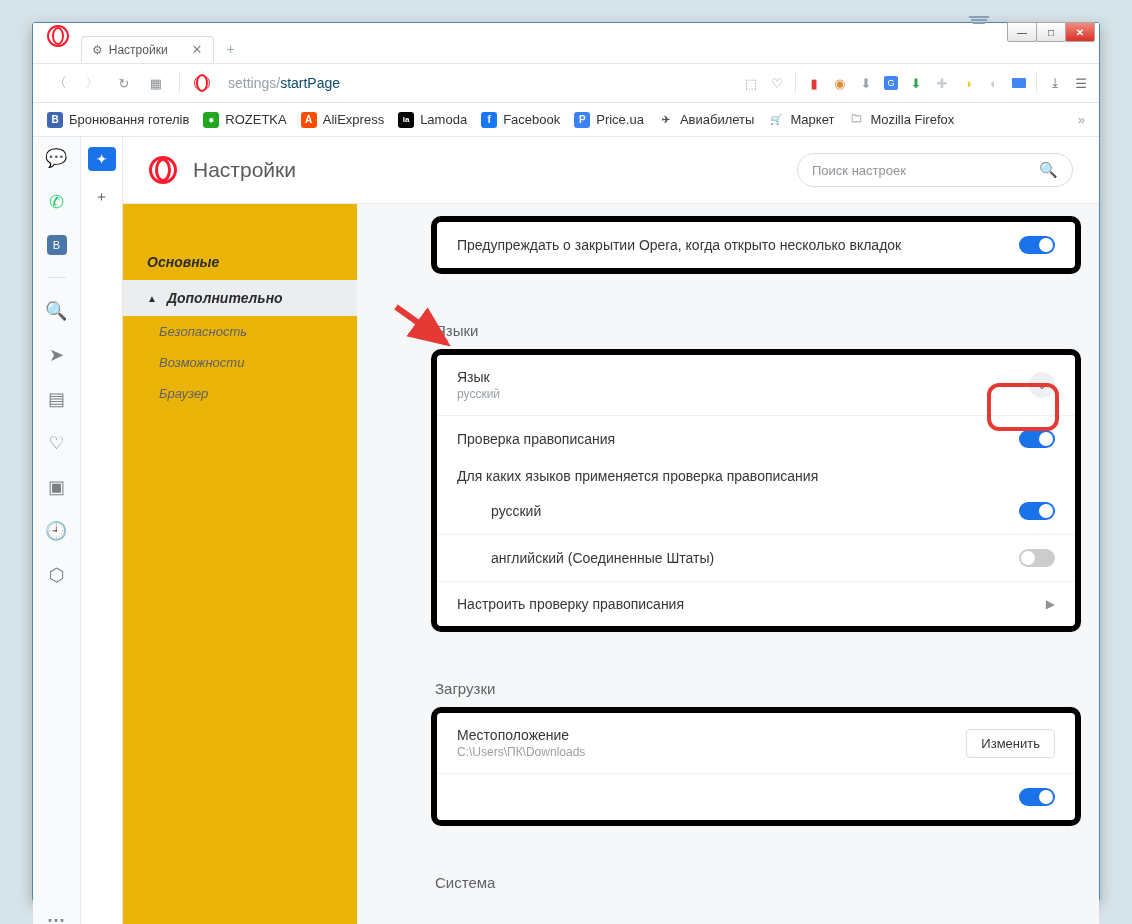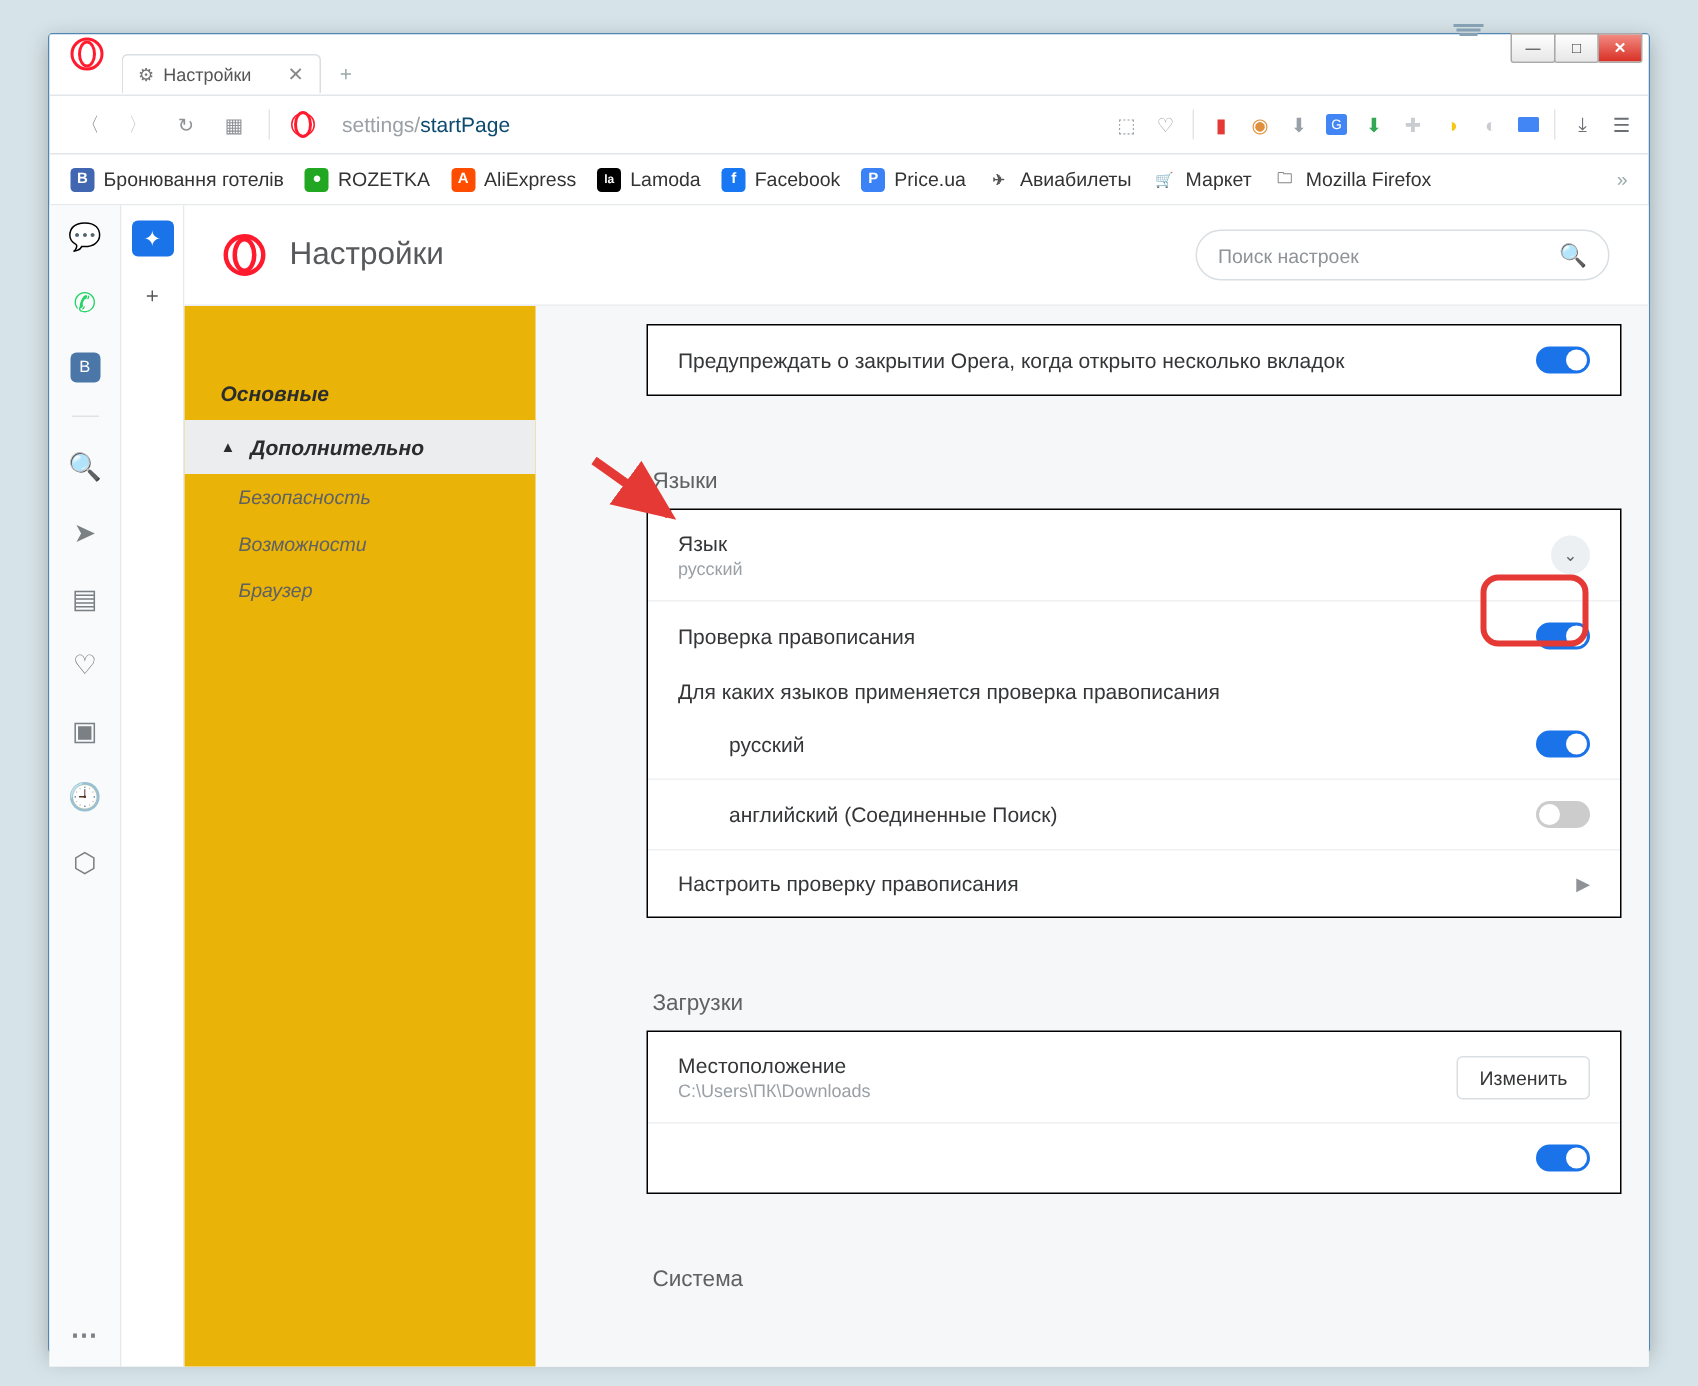--- a/index.html
+++ b/index.html
@@ -44,21 +44,21 @@
   .search .si { margin-left:auto; color:#909498; font-size:15px; }
   .page { flex:1; display:flex; background:#f6f7f8; border-top:1px solid #ebedf0; }
   .sidebar { width:234px; background:#eab308; padding:40px 0 0 0;font-style:italic; }
   .sb-item { padding:10px 24px; font-size:14px; color:#2b2c2d; }
   .sb-item.bold { font-weight:600; }
   .sb-item.active { background:#ebedef; display:flex; align-items:center; gap:10px; font-weight:600; }
   .sb-sub { padding:8px 24px 8px 36px; font-size:13px; color:#5f6163; }
   .sb-links { margin-top:32px; padding:0 24px; }
   .sb-links a { display:block; color:#0b57d0; font-size:13px; text-decoration:underline; margin-bottom:14px; }
   .main { flex:1; padding:12px 18px 40px 74px; overflow:auto; }
-  .card { background:#fff; border:1px solid #000000; border-radius:0; margin-bottom:20px; }
+  .card { background:#fff; border:6px solid #000000; border-radius:10px; margin-bottom:20px; }
   .row { display:flex; align-items:center; padding:14px 20px; font-size:14px; color:#353638; }
   .row + .row { border-top:1px solid #eef0f2; }
   .row .sub { font-size:12px; color:#9aa0a6; margin-top:2px; display:block; }
   .row.indent { padding-left:54px; }
   .toggle { margin-left:auto; width:36px; height:18px; border-radius:10px; background:#ccc; position:relative; }
   .toggle::after { content:""; position:absolute; top:2px; width:14px; height:14px; border-radius:50%; background:#fff; left:2px; transition:left .1s; }
   .toggle.on { background:#1a73e8; }
   .toggle.on::after { left:20px; }
   .chev-btn { margin-left:auto; width:26px; height:26px; border-radius:50%; background:#edf0f2; color:#5f6368; display:flex; align-items:center; justify-content:center; font-size:11px; }
   .arrow-r { margin-left:auto; color:#8f9397; font-size:12px; }
@@ -231,21 +231,21 @@
               <span class="toggle on"></span>
             </div>
             <div class="row" style="border-top:none;padding-top:6px;padding-bottom:4px">
               <span>Для каких языков применяется проверка правописания</span>
             </div>
             <div class="row indent" style="border-top:none">
               <span>русский</span>
               <span class="toggle on"></span>
             </div>
             <div class="row indent">
-              <span>английский (Соединенные Поиск)</span>
+              <span>английский (Соединенные Штаты)</span>
               <span class="toggle"></span>
             </div>
             <div class="row">
               <span>Настроить проверку правописания</span>
               <span class="arrow-r">▶</span>
             </div>
           </div>
 
           <div class="section-title">Загрузки</div>
           <div class="card">

